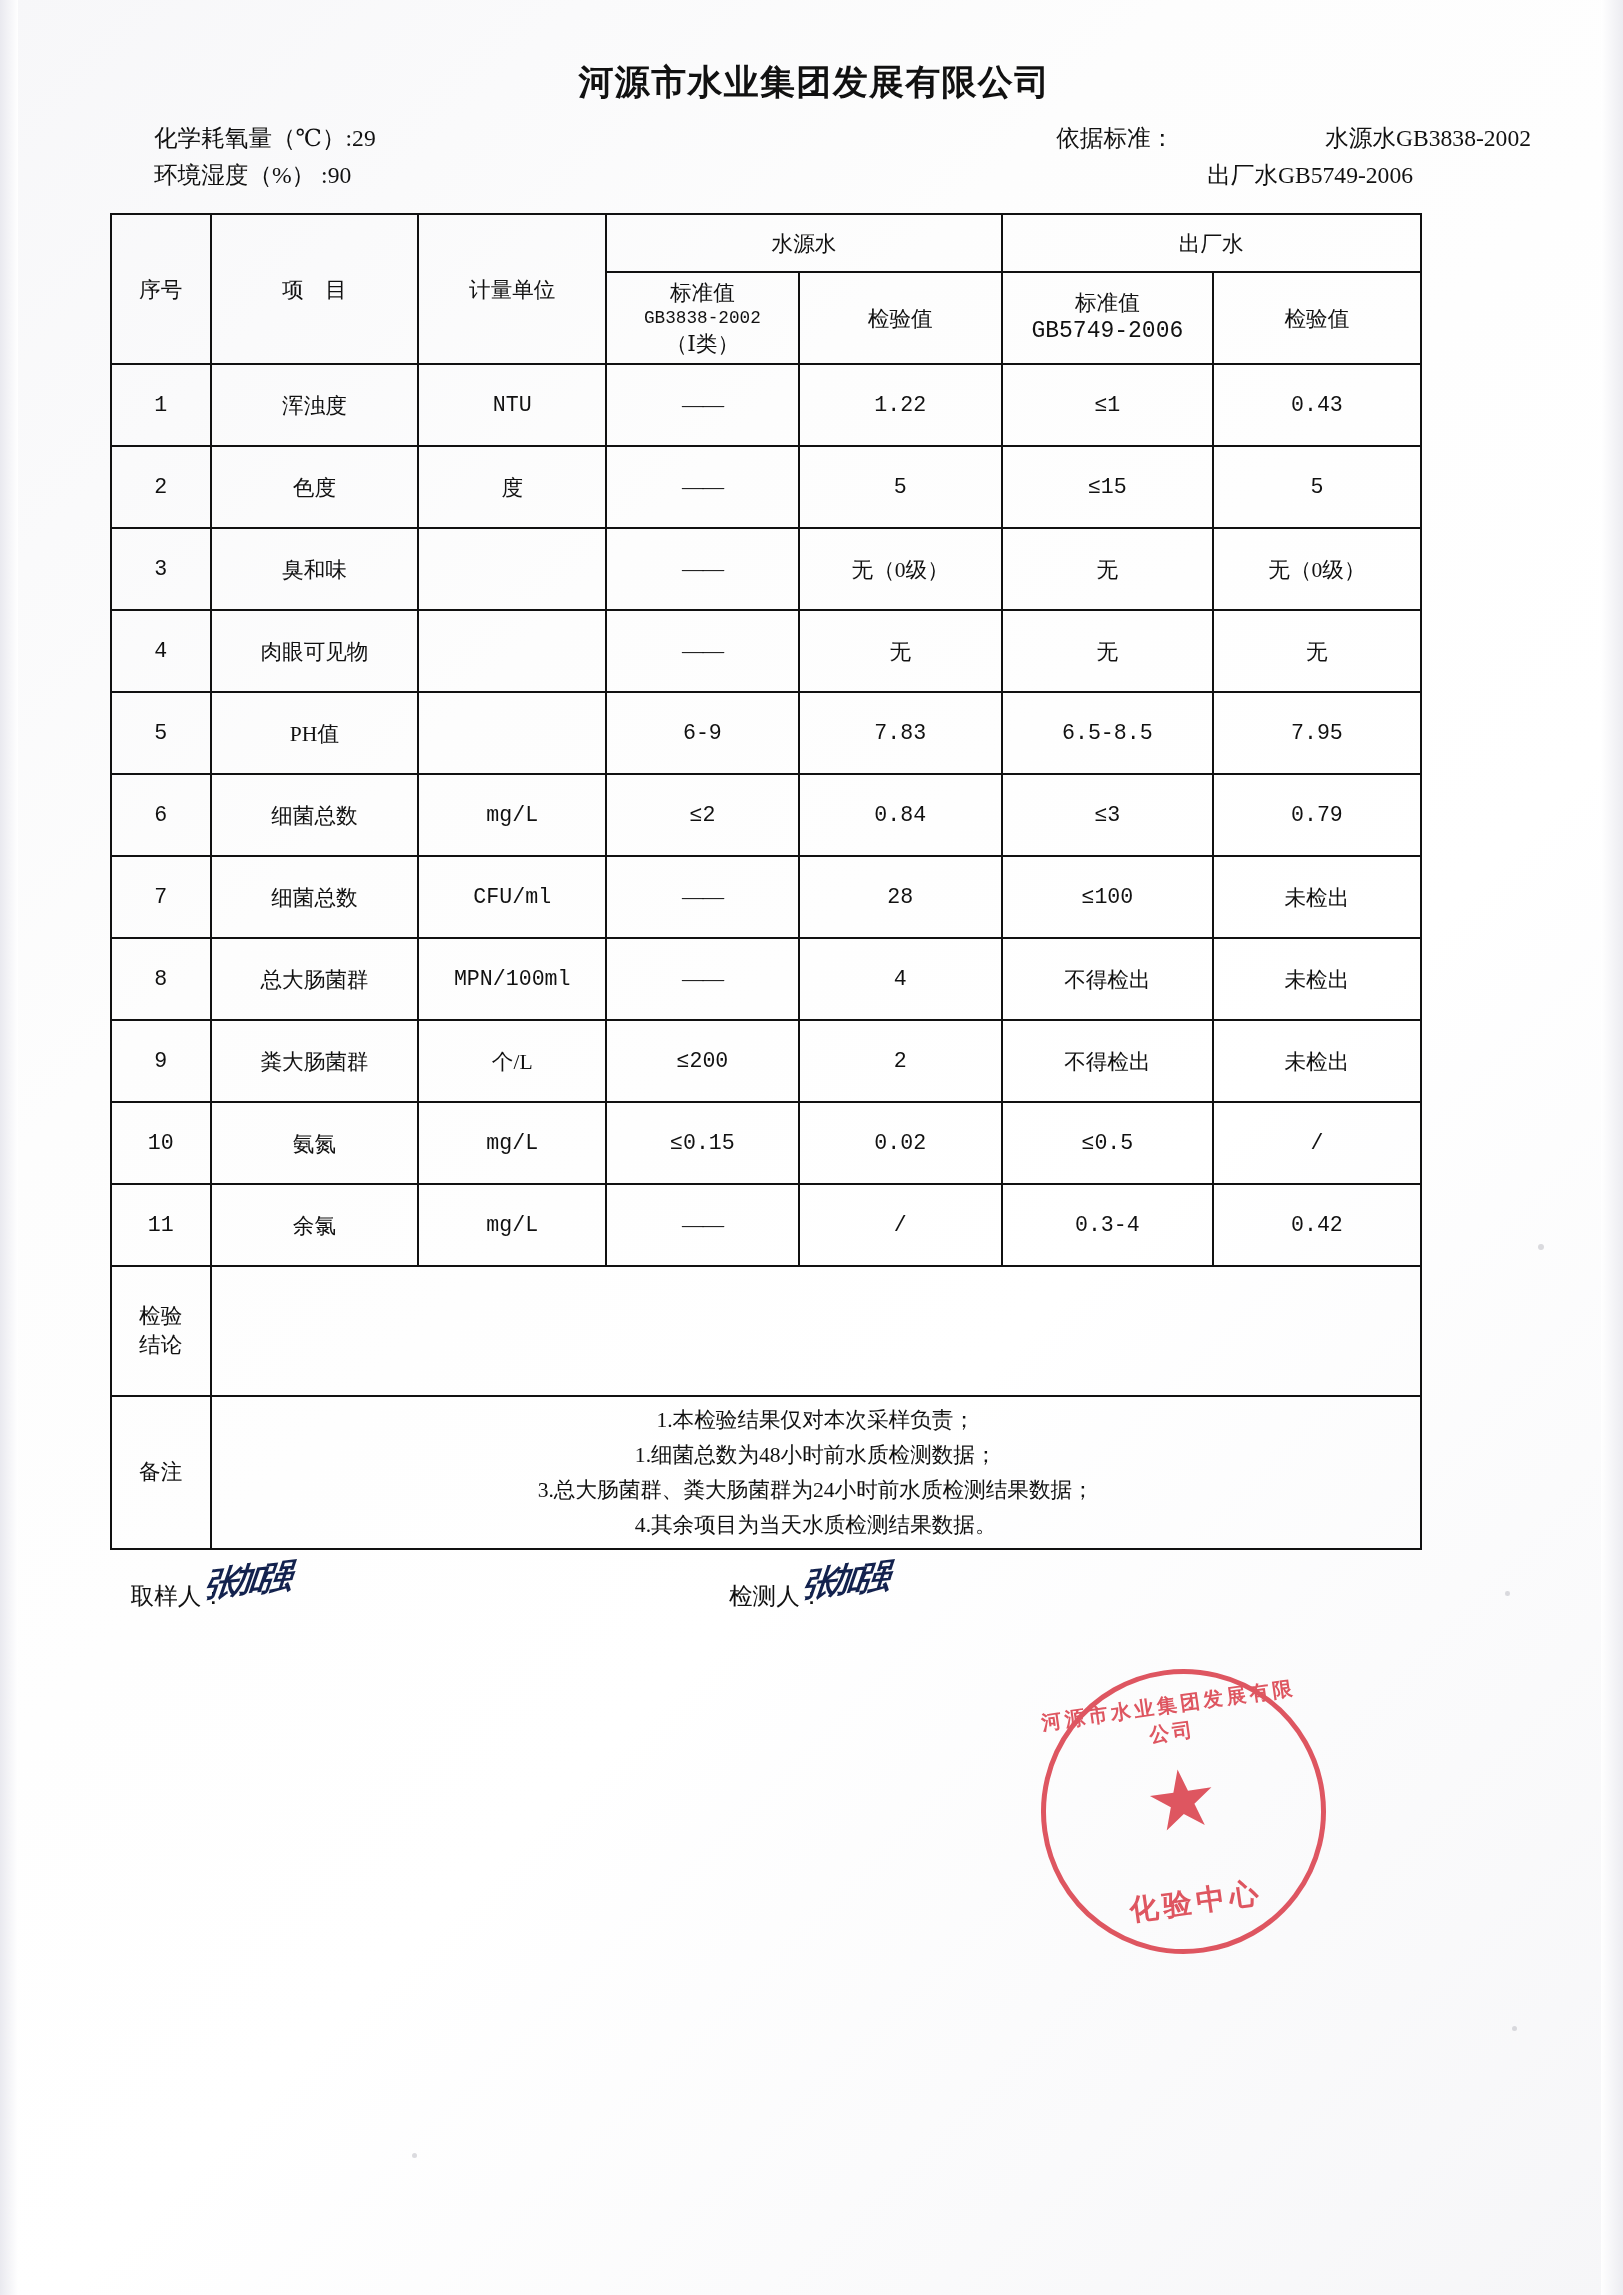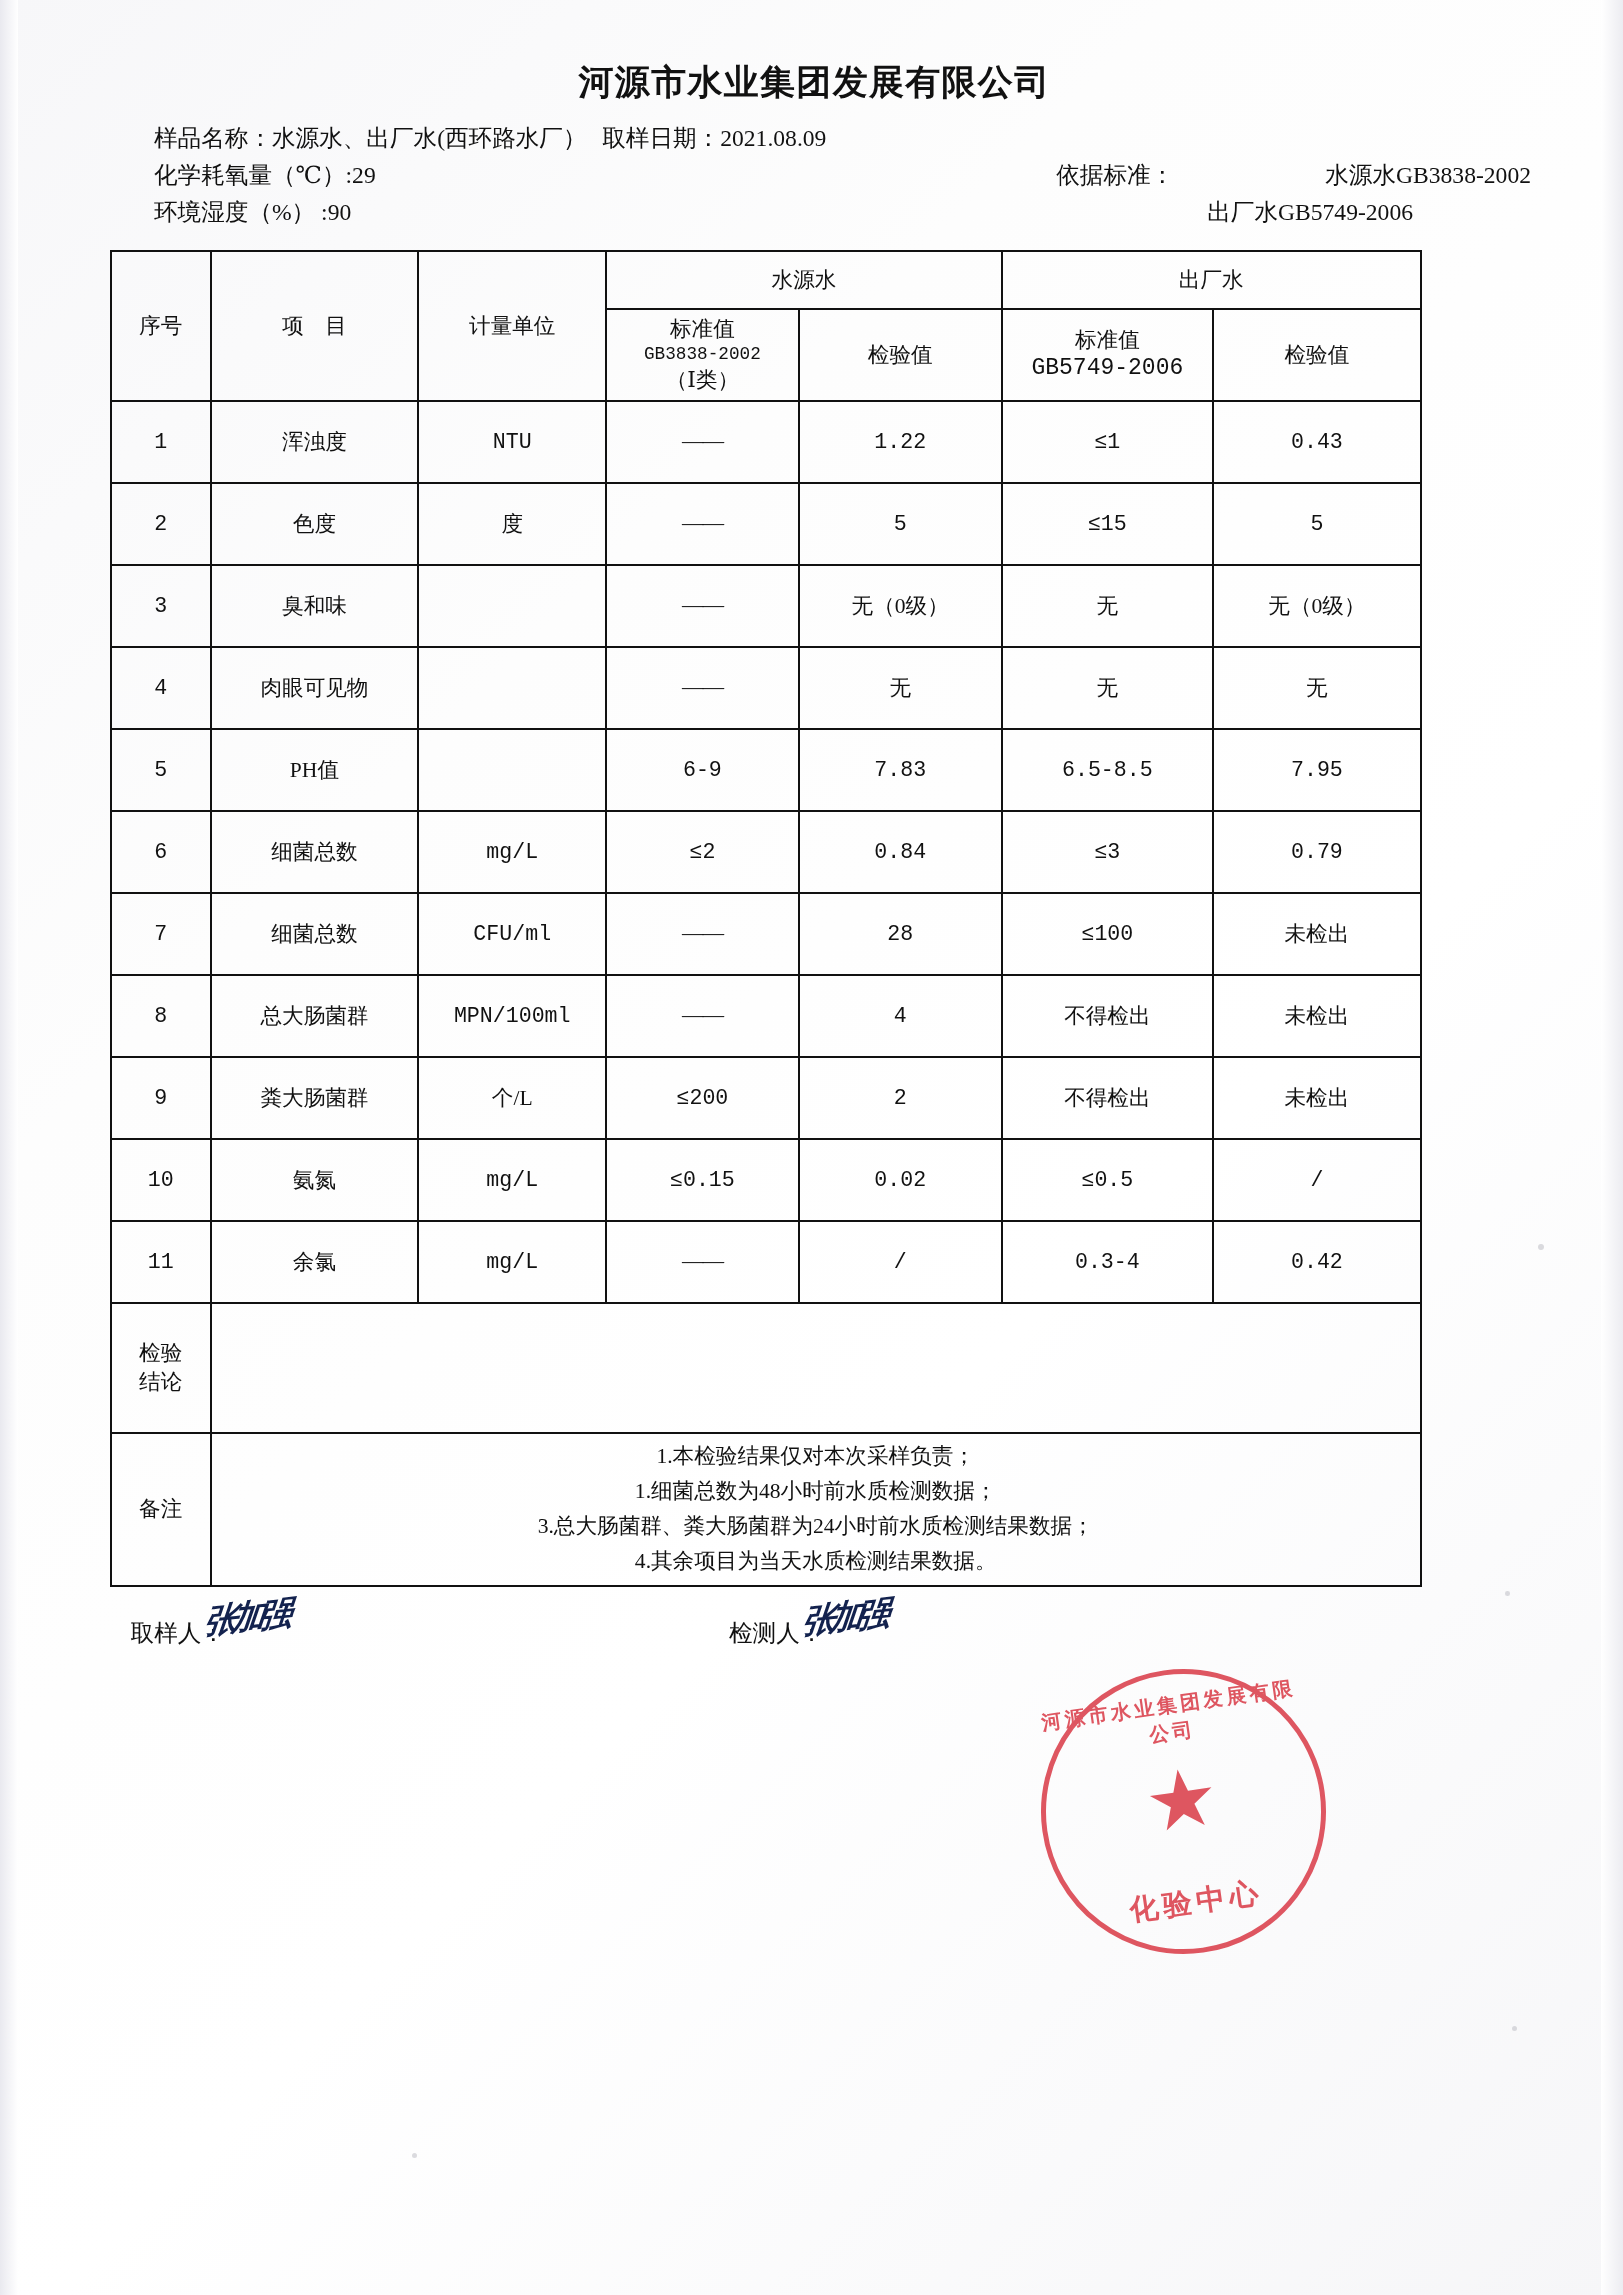--- a/index.html
+++ b/index.html
@@ -194,26 +194,20 @@
   <div class="speck" style="left:1538px; top:1244px; width:5.9px; height:5.9px;"></div>
   <div class="speck" style="left:1505px; top:1591px; width:4.6px; height:4.6px;"></div>
   <div class="speck" style="left:1512px; top:2026px; width:5.2px; height:5.2px;"></div>
   <div class="speck" style="left:412px; top:2153px; width:5.2px; height:5.2px;"></div>
 
   <div class="content">
 
     <div class="title1">河源市水业集团发展有限公司</div>
 
     <div class="meta">
-      <div class="meta-row first">
-        <span class="meta-left">样品名称：</span>
-          <span>水源水、出厂水(西环路水厂）</span>
-        <span class="meta-right">取样日期：</span>
-          <span>2021.08.09</span>
-      </div>
       <div class="meta-row r2">
         <span class="meta-left">化学耗氧量（℃）:</span>
           <span>29</span>
         <span class="meta-right">依据标准：</span>
           <span>水源水GB3838-2002</span>
       </div>
       <div class="meta-row r3">
         <span class="meta-left">环境湿度（%）  :</span>
           <span>90</span>
         <span class="meta-right">出厂水GB5749-2006</span>

